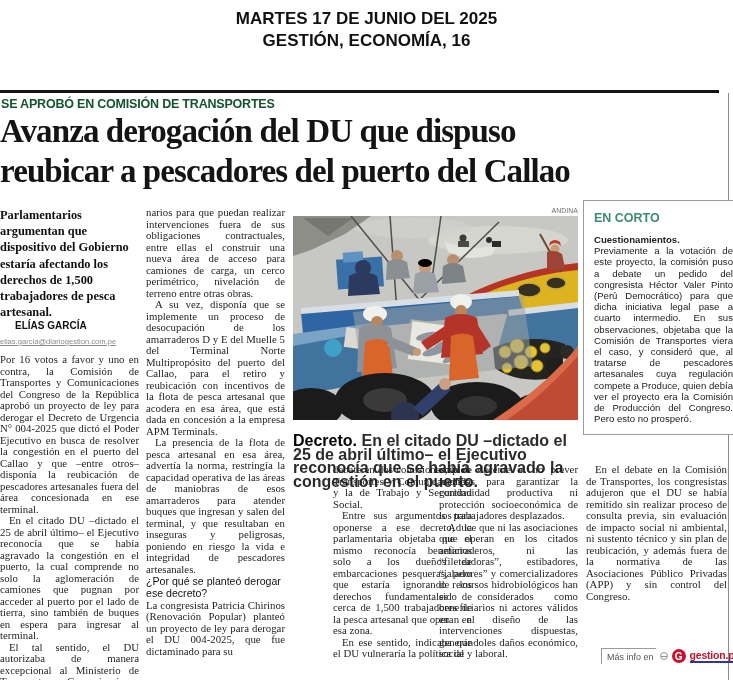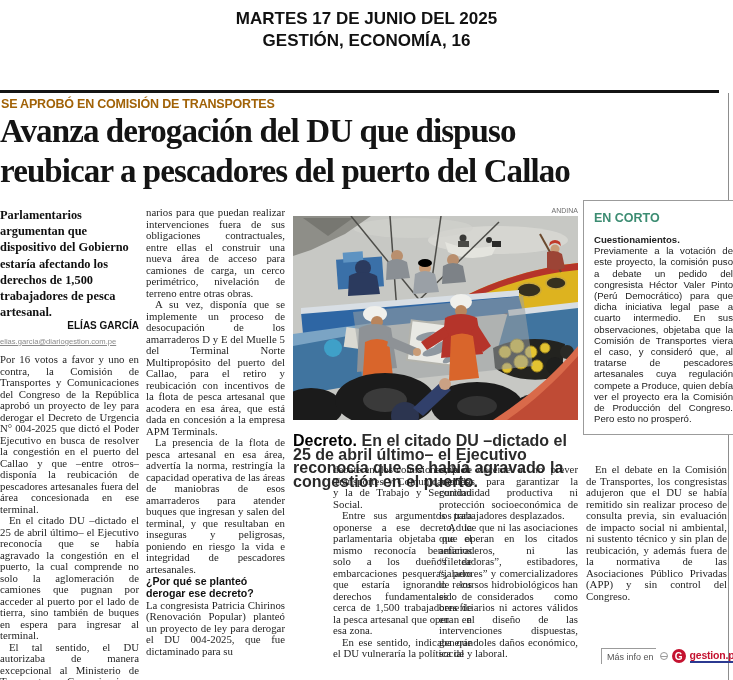--- a/index.html
+++ b/index.html
@@ -14,21 +14,21 @@
     font-family:"Liberation Sans", sans-serif; font-weight:bold;
     font-size:17px; line-height:22px; color:#111; letter-spacing:0px;
   }
   
   .rule-top { position:absolute; left:0; top:90px; width:719px; height:3px; background:#141414; }
   .rule-right { position:absolute; left:728px; top:93px; width:1px; height:587px; background:#8d8d8d; }
   
   .kicker {
     position:absolute; left:1px; top:97px;
     font-family:"Liberation Sans", sans-serif; font-weight:bold;
-    font-size:12.5px; letter-spacing:-0.2px; color:#a16207;
+    font-size:12.5px; letter-spacing:-0.2px; color:#14532d;
   }
   .headline {
     position:absolute; left:0; top:111px; width:724px;
     font-weight:bold; font-size:33px; line-height:40px; letter-spacing:-0.9px;
     color:#141414;
   }
   
   .col { position:absolute; font-size:10.8px; line-height:11.5px; text-align:justify; }
   #col1 { left:0;   top:207px; width:139px; }
   #col2 { left:146px; top:207px; width:139px; }
@@ -36,28 +36,28 @@
   #col4 { left:439px; top:464px; width:139px; }
   #col5 { left:586px; top:464px; width:141px; }
   .col p { margin:0; }
   .col p.indent { text-indent:9px; }
   .standfirst {
     font-weight:bold; font-size:12.4px; line-height:16.2px; text-align:left;
     color:#101010; margin:0 0 12px 0;
   }
   .byline {
     font-family:"Liberation Sans", sans-serif; font-weight:bold;
-    font-size:10px; color:#111; text-align:right; margin:2px 0 1px 0;padding-left:15px;
+    font-size:10px; color:#111; text-align:left; margin:2px 0 1px 0;padding-left:15px;
   }
   .email {
     font-family:"Liberation Sans", sans-serif; font-size:7.6px; color:#8a8a8a;
     text-decoration:underline; text-align:left; display:block; margin:4px 0 7px 0;
   }
   .subhead {
-    font-family:"Liberation Sans", sans-serif; font-weight:bold;
+    font-family:"Liberation Sans", sans-serif; font-weight:normal;
     font-size:10.6px; line-height:12.4px; text-align:left; color:#111;
     margin-top:7px;
   }
   
   .figure { position:absolute; left:293px; top:206px; width:285px; }
   .credit {
     font-family:"Liberation Sans", sans-serif; font-size:7px; color:#6e6e6e;
     text-align:right; height:10px; line-height:10px;
   }
   .photo { display:block; width:285px; height:204px; }

